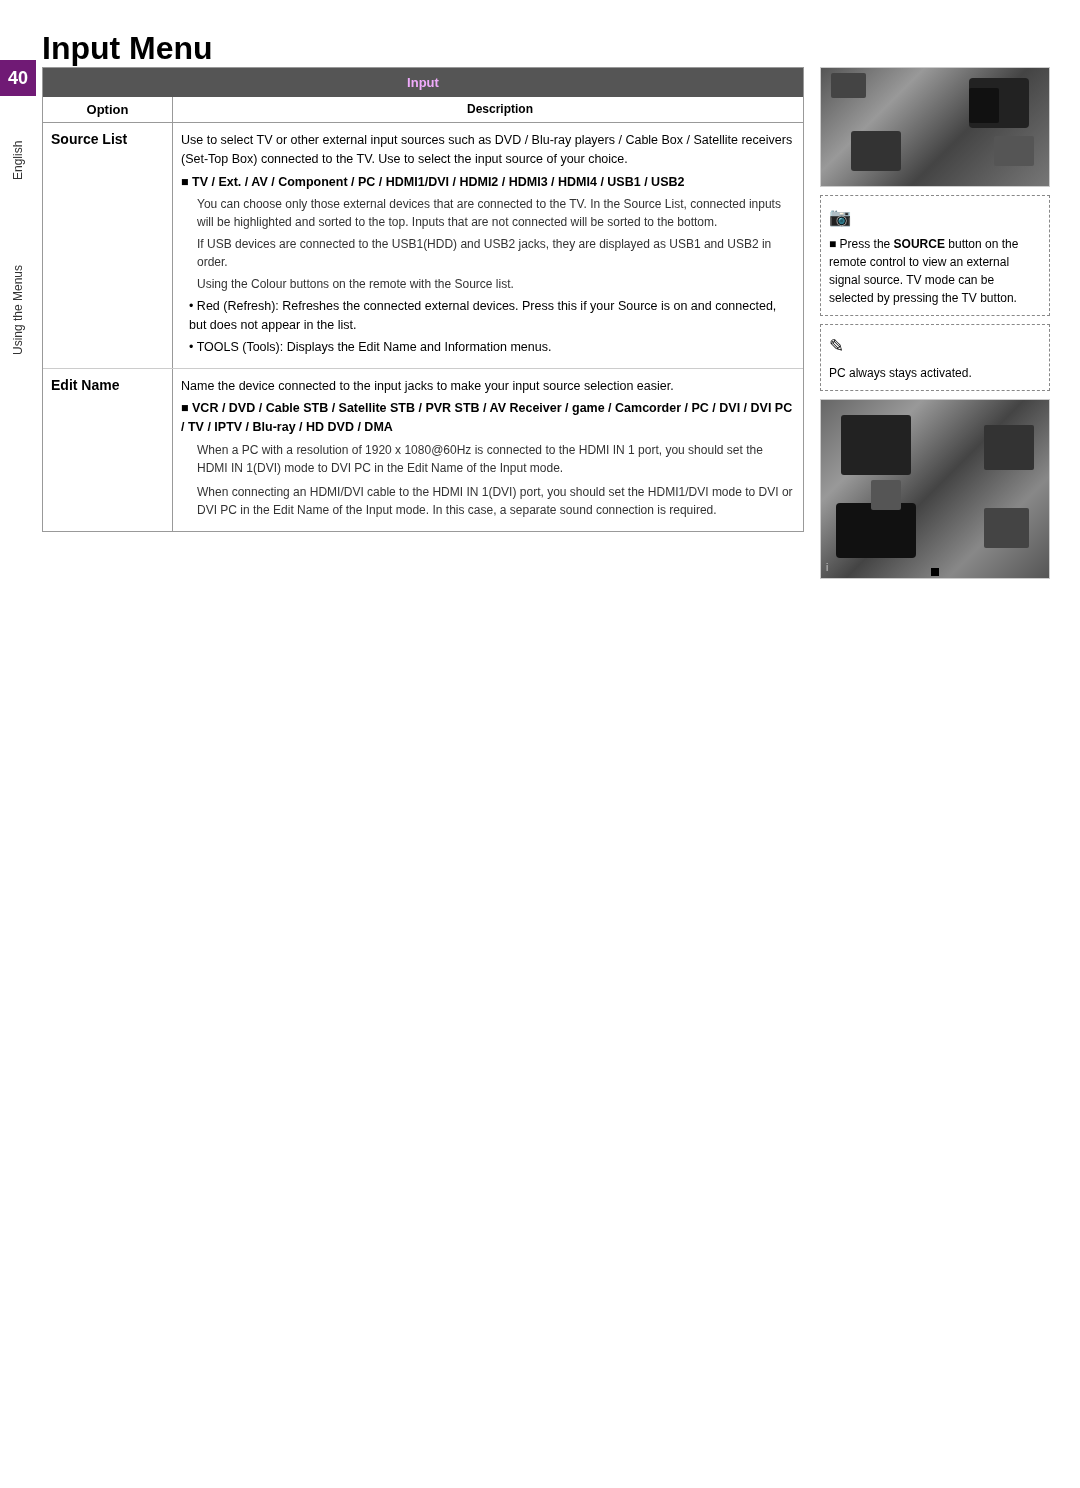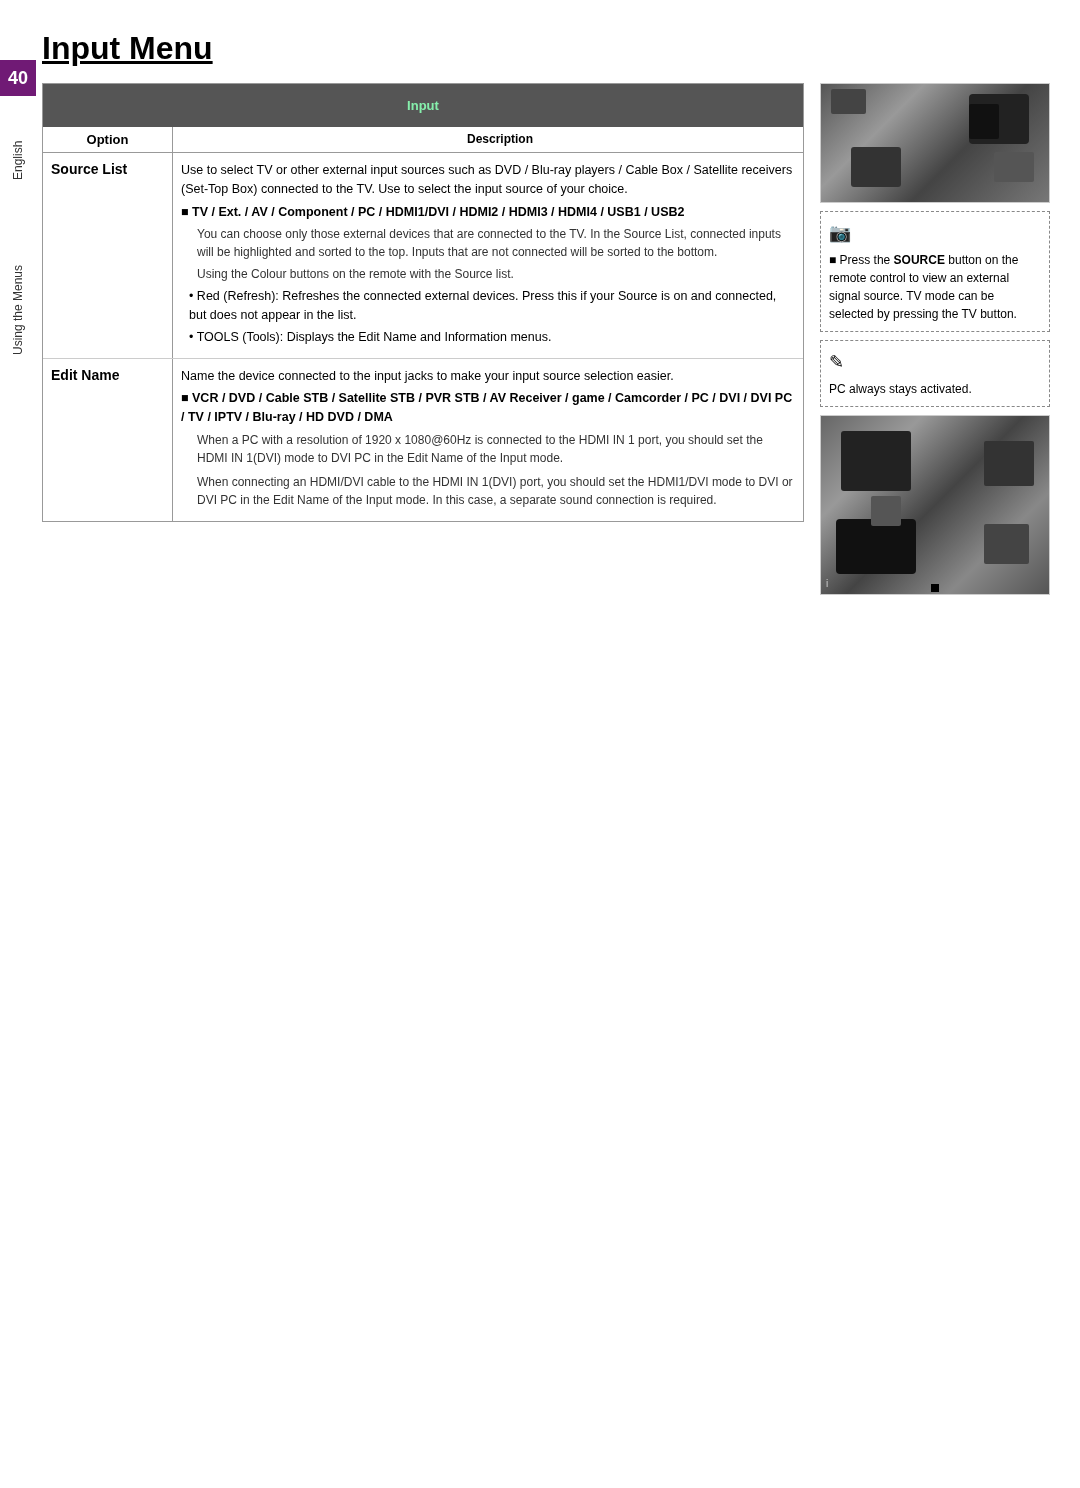--- a/index.html
+++ b/index.html
@@ -70,45 +70,43 @@
       top: 30px;
       right: 30px;
       bottom: 30px;
     }
 
     
     .page-title {
       font-size: 32px;
       font-weight: bold;
       color: #000;
-      margin-bottom: 16px;
-      text-decoration: underline;
     }
 
     
     .content-layout {
       display: flex;
       gap: 16px;
       align-items: flex-start;
     }
 
     
     .table-area {
       flex: 1;
       border: 1px solid #999;
     }
 
     
     .table-header {
       background: #555;
-      color: #86efac;
+      color: #f0abfc;
       text-align: center;
       font-weight: bold;
       font-size: 13px;
-      padding: 14px 8px;
+      padding: 7px 8px;
     }
 
     .table-columns {
       display: flex;
       border-bottom: 1px solid #999;
       background: #fff;
       gap: 24px;
     }
 
     .col-option {
@@ -279,20 +277,21 @@
         <div class="cell-option">
           <span>Source List</span>
         </div>
         <div class="cell-description">
           <p>Use to select TV or other external input sources such as DVD / Blu-ray players / Cable Box / Satellite receivers (Set-Top Box) connected to the TV. Use to select the input source of your choice.</p>
           <p class="bold-list">
             ■ <strong><span>TV / Ext. / AV / Component / PC / HDMI1/DVI / HDMI2 / HDMI3 / HDMI4 / USB1 / USB2</span></strong>
           </p>
           <div class="indent">
             <p class="sub-text">You can choose only those external devices that are connected to the TV. In the Source List, connected inputs will be highlighted and sorted to the top. Inputs that are not connected will be sorted to the bottom.</p>
+            <p class="sub-text">If USB devices are connected to the USB1(HDD) and USB2 jacks, they are displayed as USB1 and USB2 in order.</p>
             <p class="sub-text">Using the Colour buttons on the remote with the Source list.</p>
           </div>
           <ul>
             <li class="bullet-item">
               <span>Red (Refresh): Refreshes the connected external devices. Press this if your Source is on and connected, but does not appear in the list.</span>
             </li>
             <li class="bullet-item">
               <span>TOOLS (Tools): Displays the Edit Name and Information menus.</span>
             </li>
           </ul>

